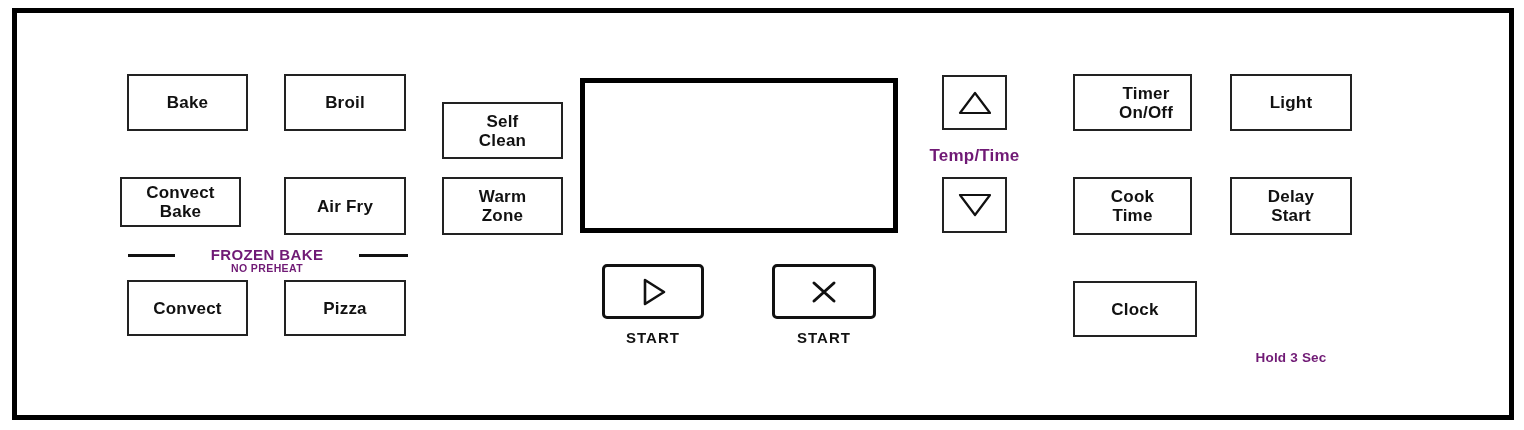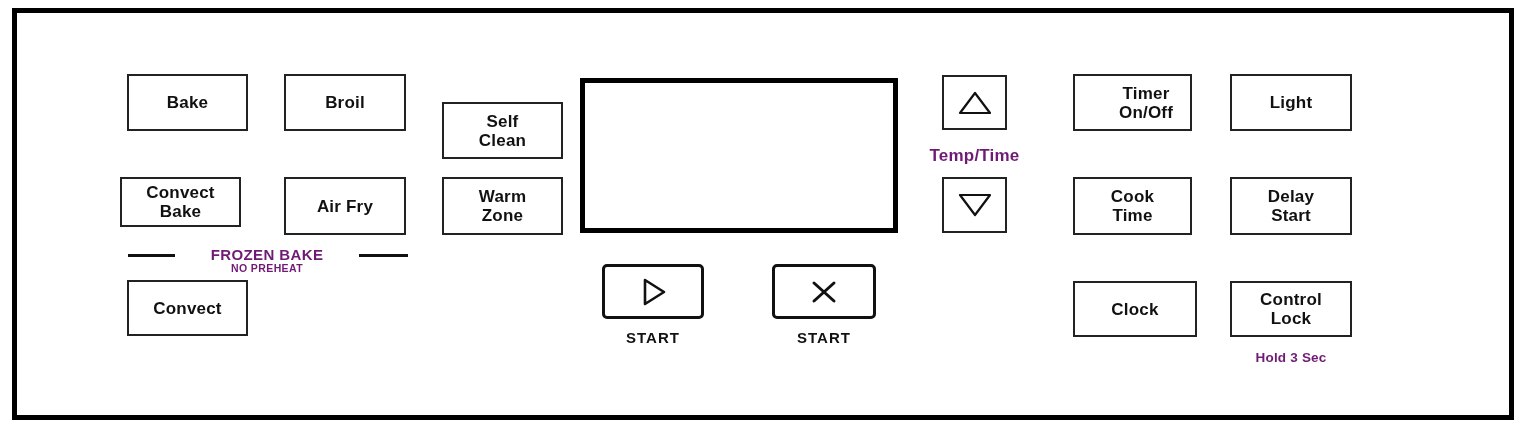--- a/index.html
+++ b/index.html
@@ -100,20 +100,23 @@
   <div class="btn" style="left:127px; top:280px; width:121px; height:56px;">
     <span>Convect</span>
   </div>
 
   <div class="btn" style="left:284px; top:74px; width:122px; height:57px;">
     <span>Broil</span>
   </div>
   <div class="btn" style="left:284px; top:177px; width:122px; height:58px;">
     <span>Air Fry</span>
   </div>
+  <div class="btn" style="left:284px; top:280px; width:122px; height:56px;">
+    <span>Pizza</span>
+  </div>
 
   <div class="heading" style="left:127px; top:246px; width:280px; font-size:15px; letter-spacing:0.4px;">FROZEN BAKE</div>
   <div class="heading" style="left:127px; top:262px; width:280px; font-size:10.5px; letter-spacing:0.4px;">NO PREHEAT</div>
   <div class="dash" style="left:128px; top:254px; width:47px;"></div>
   <div class="dash" style="left:359px; top:254px; width:49px;"></div>
 
   <div class="btn" style="left:442px; top:74px; width:121px; height:57px;margin-top:28px;">
     <span>Self
 Clean</span>
   </div>
@@ -164,18 +167,14 @@
     <span>Clock</span>
   </div>
 
   <div class="btn" style="left:1230px; top:74px; width:122px; height:57px;">
     <span>Light</span>
   </div>
   <div class="btn" style="left:1230px; top:177px; width:122px; height:58px;">
     <span>Delay
 Start</span>
   </div>
-  <div class="btn" style="left:1230px; top:281px; width:122px; height:56px;">
-    <span>Control
-Lock</span>
-  </div>
   <div class="heading" style="left:1230px; top:350px; width:122px; font-size:13.5px; letter-spacing:0.2px;">Hold 3 Sec</div>
 </div>
 
 </body></html>

